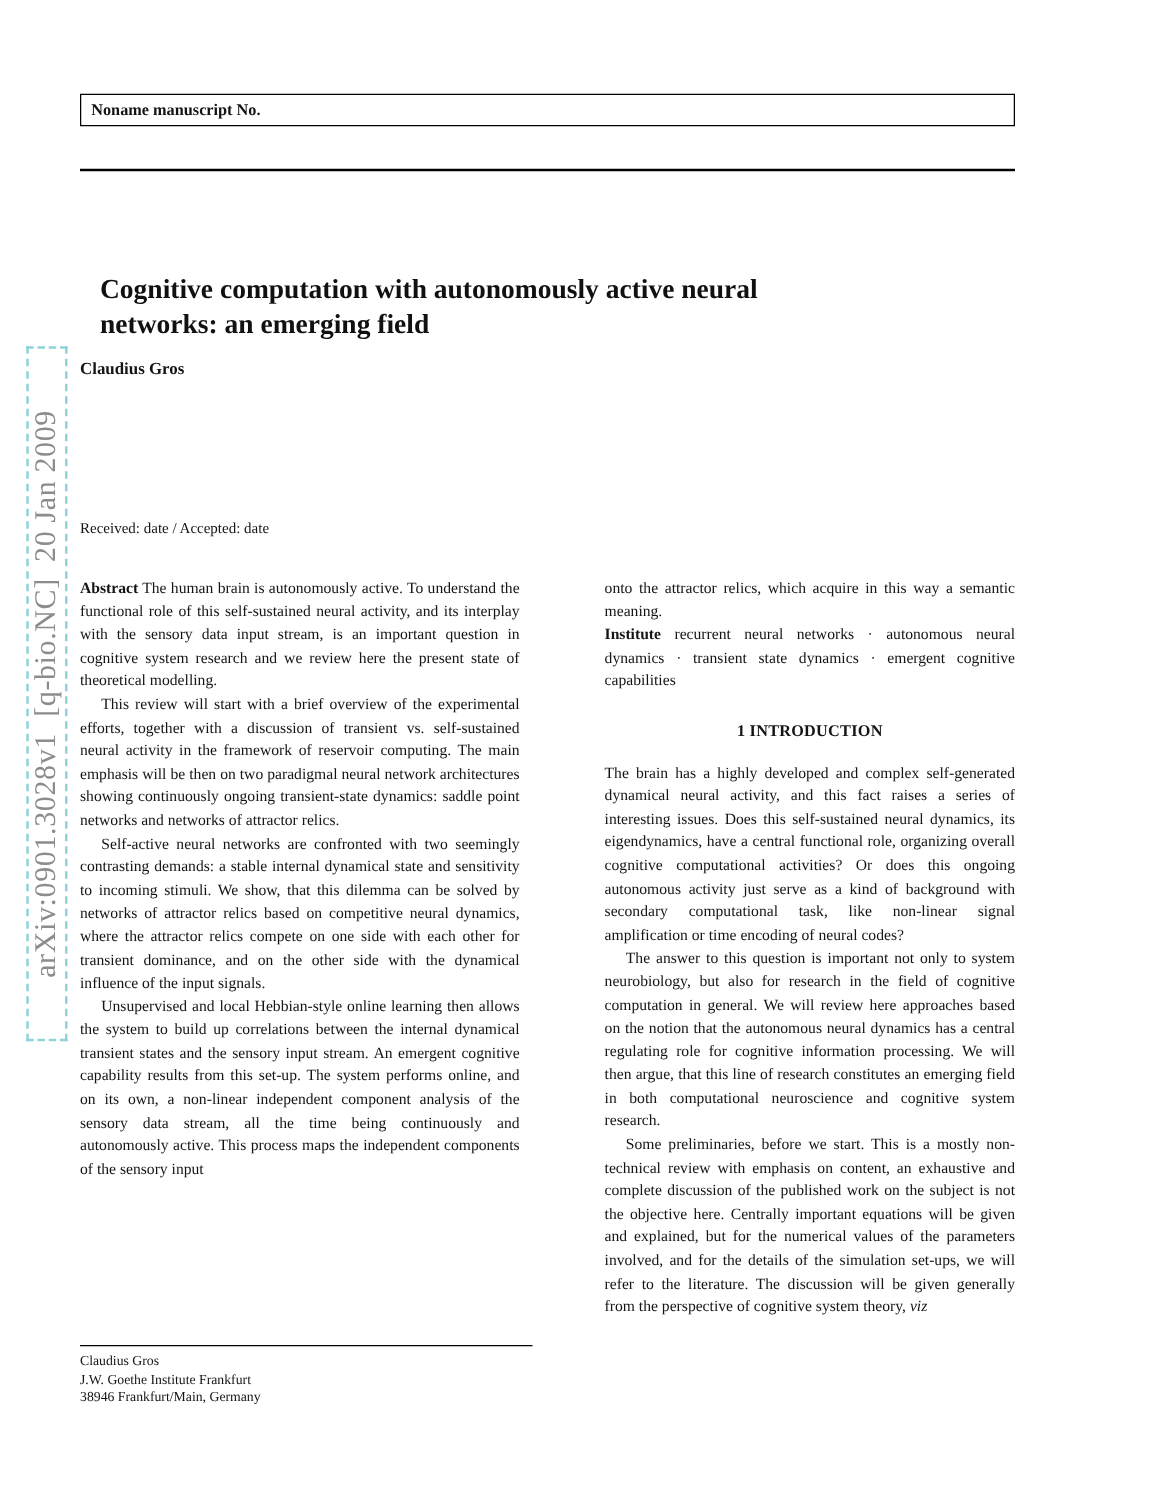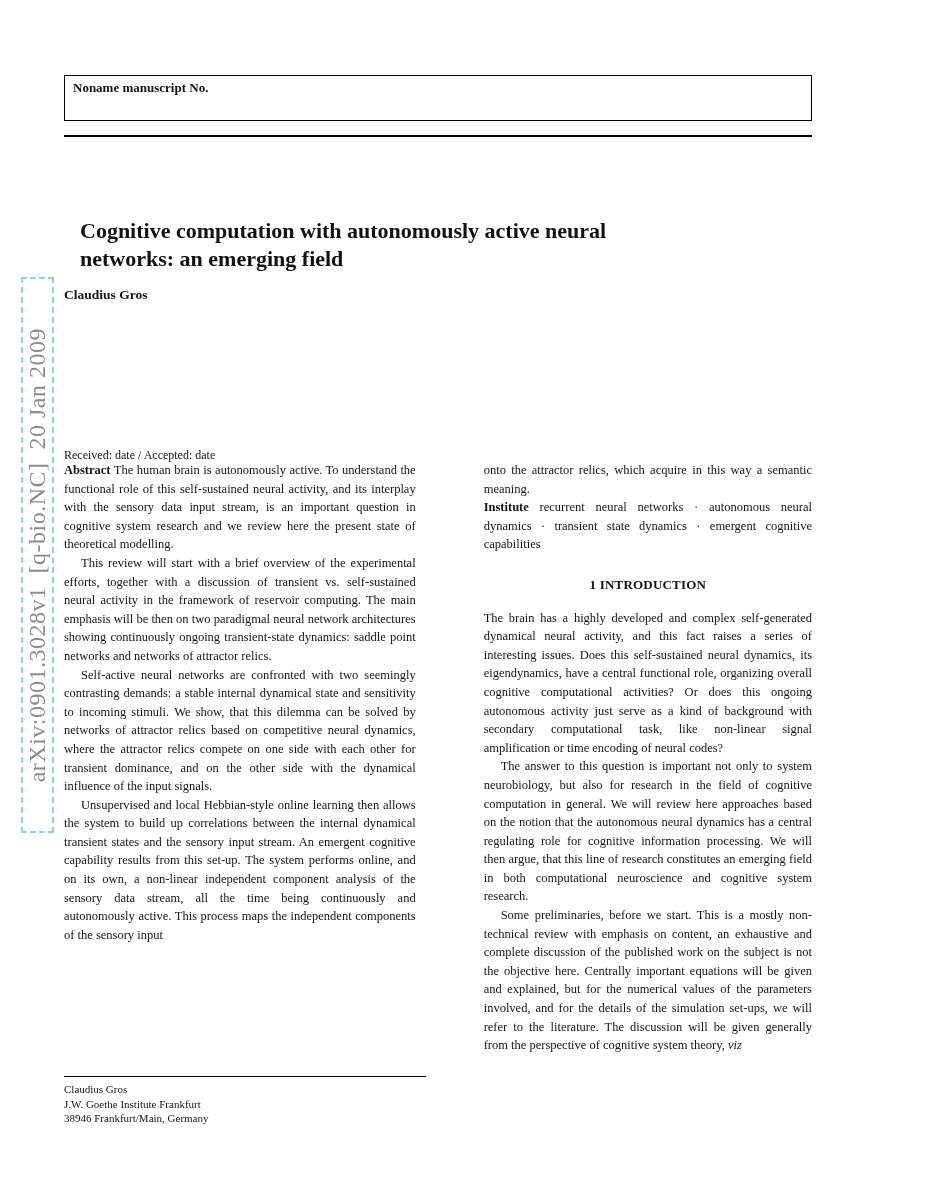--- a/index.html
+++ b/index.html
@@ -41,21 +41,21 @@
   }
 
   
   .header-box {
     position: absolute;
     left: 64px;
     top: 75px;
     width: 748px;
     box-sizing: border-box;
     border: 1.6px solid #000000;
-    padding: 4px 8px 24px 8px;
+    padding: 4px 8px 4px 8px;
     font-size: 13px;
     line-height: 16px;
   }
   .hb-line1 { font-weight: bold; }
 
   .header-rule {
     position: absolute;
     left: 64px;
     top: 135px;
     width: 748px;
@@ -82,21 +82,20 @@
     top: 287px;
     font-size: 13.5px;
     font-weight: bold;
   }
 
   .received {
     position: absolute;
     left: 64px;
     top: 415px;
     font-size: 12px;
-    margin-top: 33px;
   }
 
   
   .columns {
     position: absolute;
     left: 64px;
     top: 461px;
     width: 748px;
     display: flex;
   }

